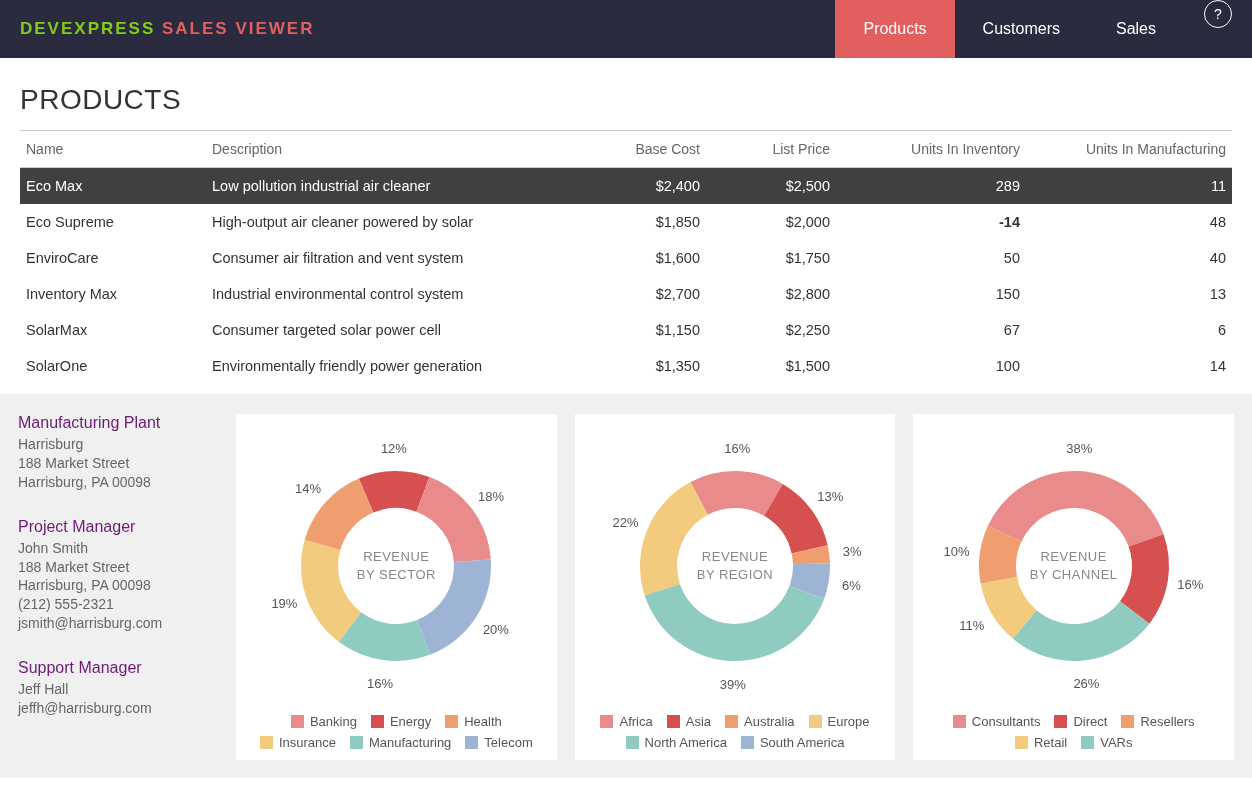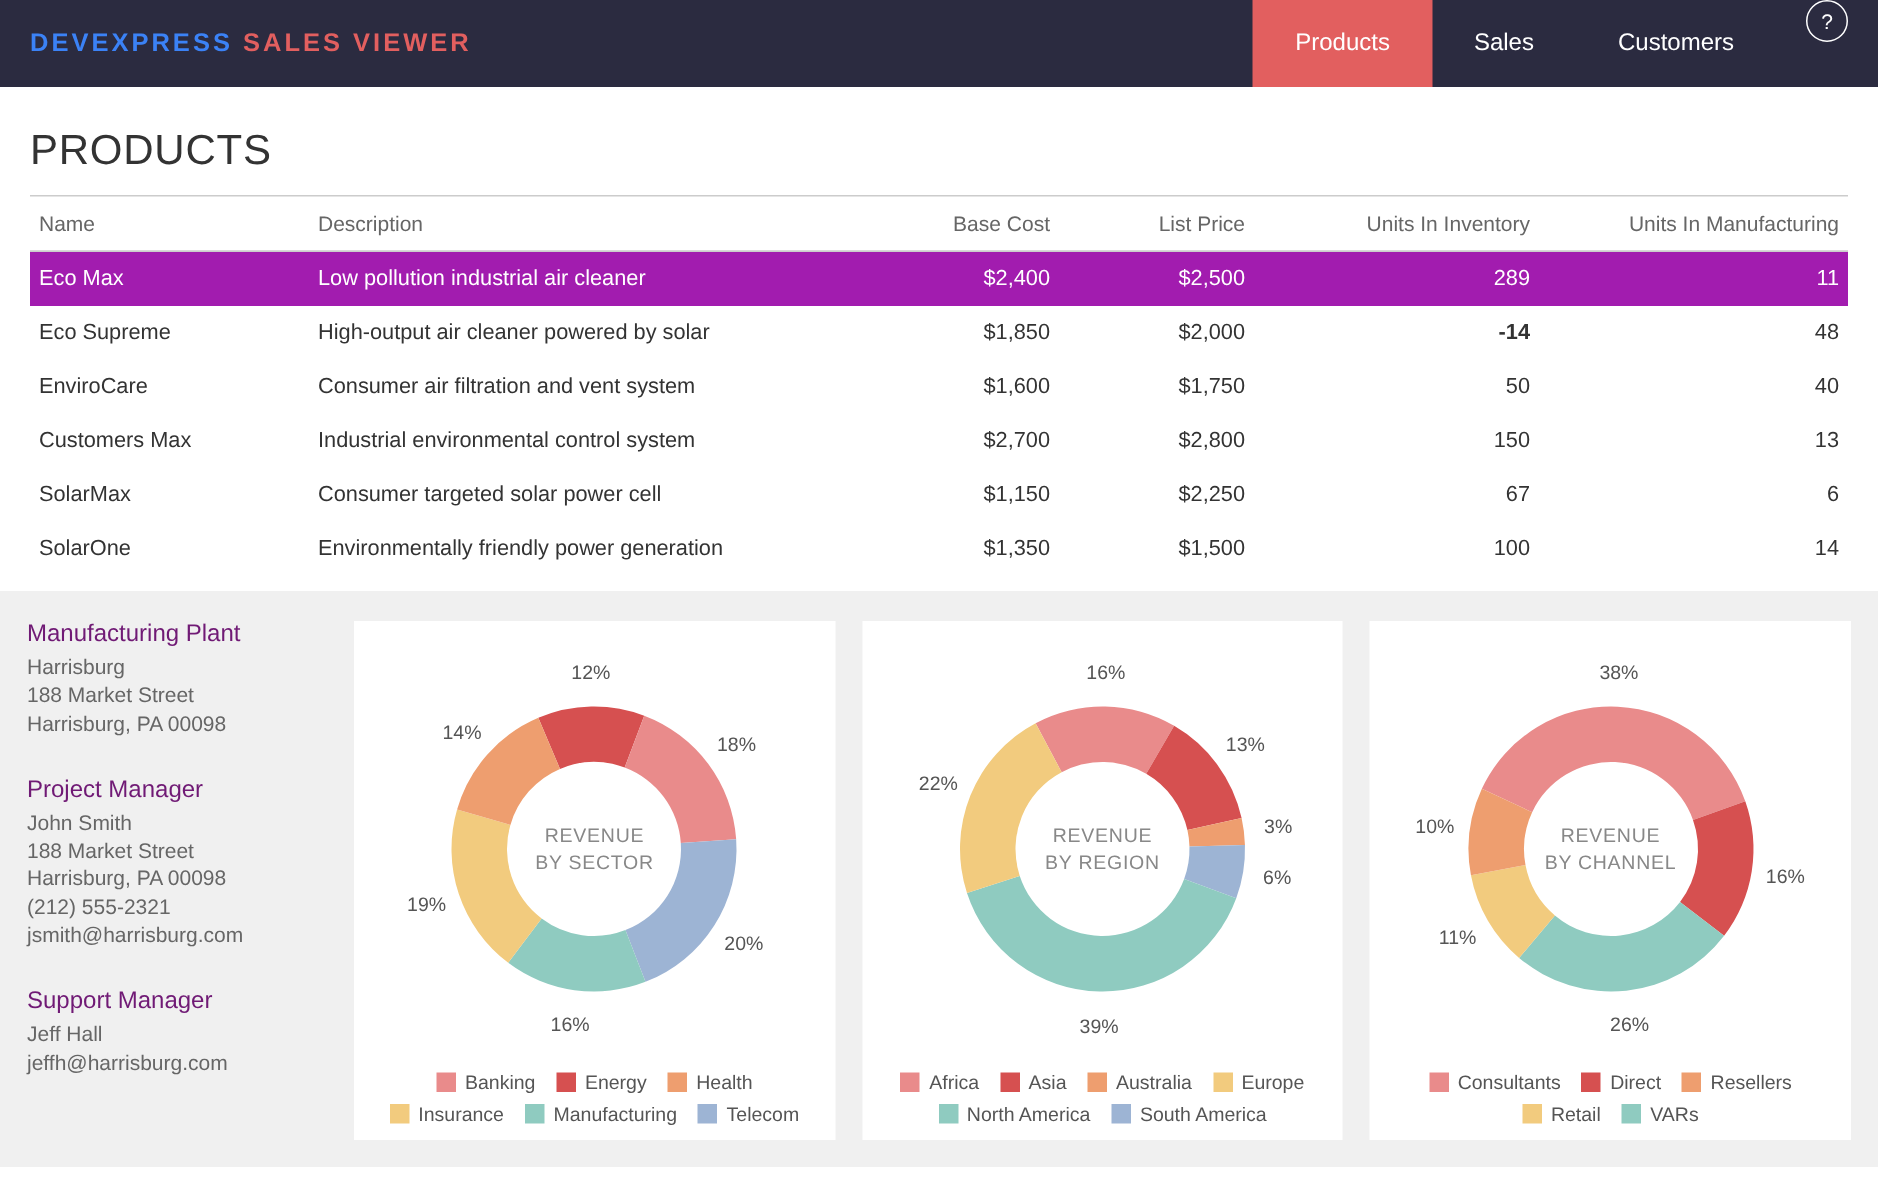--- a/index.html
+++ b/index.html
@@ -1,33 +1,33 @@
 <!DOCTYPE html>
 <html><head>
 <meta charset="utf-8">
 <style>
   * { box-sizing: border-box; margin: 0; padding: 0; }
   body { font-family: "Segoe UI", Arial, sans-serif; font-size: 14px; color: #333; background: #fff; width: 1252px; }
   .header { background: #2B2B40; height: 58px; display: flex; align-items: center; padding: 0 20px; color: #fff; }
   .brand { font-family: "Arial Narrow", Arial, sans-serif; font-weight: bold; letter-spacing: 2px; font-size: 17px; }
-  .brand-a { color: #3b82f6; }
+  .brand-a { color: #84cc16; }
   .brand-b { color: #E25F5F; }
   .nav { margin-left: auto; display: flex; align-items: stretch; height: 58px; }
   .nav-item { display: flex; align-items: center; padding: 0 28px; color: #fff; font-size: 16px; cursor: pointer; }
   .nav-item.active { background: #E25F5F; }
   .nav-dropdown { display: flex; align-items: center; gap: 18px; }
   .chev { width: 0; height: 0; border-left: 5px solid transparent; border-right: 5px solid transparent; border-top: 6px solid #fff; }
   .help { width: 28px; height: 28px; border: 1px solid #fff; border-radius: 50%; display: flex; align-items: center; justify-content: center; margin-left: 20px; cursor: pointer; font-size: 14px; }
   .page { padding: 26px 20px 10px 20px; }
   .page-title { font-size: 28px; font-weight: 300; color: #333; letter-spacing: 0.5px; margin-bottom: 14px; }
   table.products { width: 100%; border-collapse: collapse; }
   table.products th { text-align: left; font-weight: 400; color: #666; font-size: 14px; padding: 10px 6px; border-top: 1px solid #ccc; border-bottom: 1px solid #ccc; }
   table.products th.r, table.products td.r { text-align: right; }
   table.products td { padding: 10px 6px; font-size: 14.5px; color: #333; }
-  table.products tr.selected td { background: #a21caf; color: #fff; }
+  table.products tr.selected td { background: #404040; color: #fff; }
   table.products td.bold { font-weight: 600; }
   .lower { background: #F0F0F0; display: flex; padding: 20px 18px 18px 18px; gap: 18px; align-items: flex-start; }
   .info { width: 200px; color: #666; font-size: 14px; }
   .info h4 { color: #701a75; font-weight: 400; font-size: 16px; margin-bottom: 3px; }
   .info-block { margin-bottom: 26px; }
   .info-block div { line-height: 1.35; }
   .charts { flex: 1; display: flex; gap: 18px; }
   .chart-card { background: #fff; flex: 1; padding: 12px 12px 10px 12px; display: flex; flex-direction: column; align-items: center; }
   .donut-wrap { position: relative; width: 280px; height: 280px; }
   .donut-title { position: absolute; left: 50%; top: 50%; transform: translate(-50%, -50%); text-align: center; color: #888; font-size: 13px; letter-spacing: 0.5px; line-height: 1.35; }
@@ -42,24 +42,24 @@
 <div class="header">
   <div class="brand">
     <span class="brand-a">DEVEXPRESS</span>
     <span class="brand-b">SALES VIEWER</span>
   </div>
   <div class="nav">
     <div class="nav-item active">
       <span>Products</span>
     </div>
     <div class="nav-item">
+      <span>Customers</span>
+    </div>
+    <div class="nav-item">
       <span>Sales</span>
-    </div>
-    <div class="nav-item">
-      <span>Customers</span>
     </div>
     <div class="help">
       <span>?</span>
     </div>
   </div>
 </div>
 
 <div class="page">
   <div class="page-title">PRODUCTS</div>
   <table class="products">
@@ -92,21 +92,21 @@
         </tr>
         <tr>
           <td>EnviroCare</td>
           <td>Consumer air filtration and vent system</td>
           <td class="r">$1,600</td>
           <td class="r">$1,750</td>
           <td class="r">50</td>
           <td class="r">40</td>
         </tr>
         <tr>
-          <td>Customers Max</td>
+          <td>Inventory Max</td>
           <td>Industrial environmental control system</td>
           <td class="r">$2,700</td>
           <td class="r">$2,800</td>
           <td class="r">150</td>
           <td class="r">13</td>
         </tr>
         <tr>
           <td>SolarMax</td>
           <td>Consumer targeted solar power cell</td>
           <td class="r">$1,150</td>

